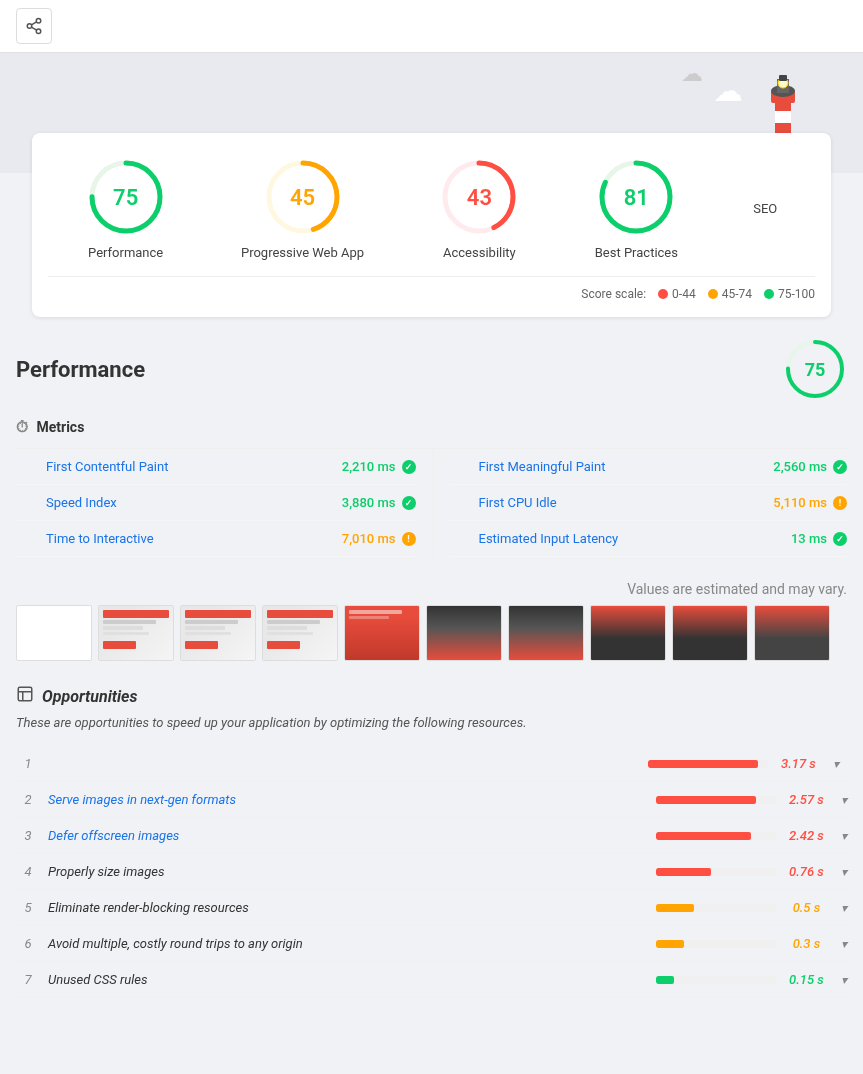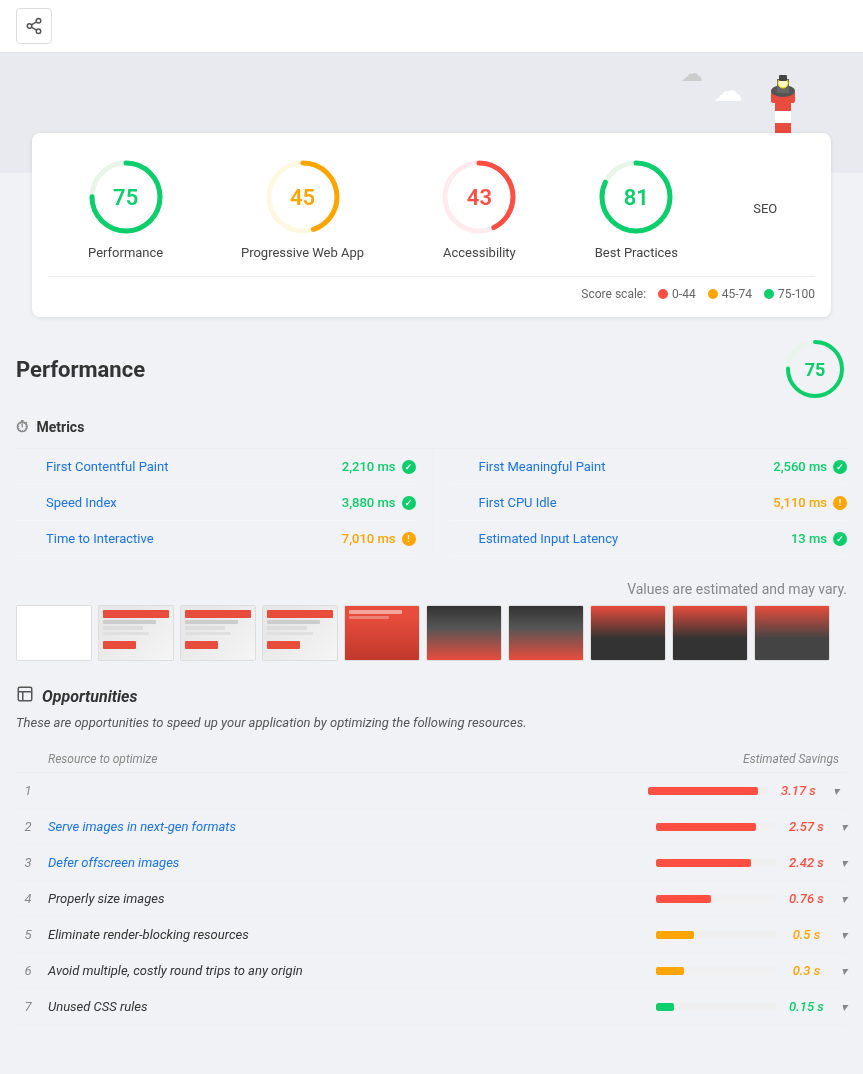--- a/index.html
+++ b/index.html
@@ -635,24 +635,20 @@
         <svg width="18" height="18" viewBox="0 0 24 24" fill="none" stroke="#555" stroke-width="2">
           <rect x="3" y="3" width="18" height="18" rx="2"></rect>
             <line x1="3" y1="9" x2="21" y2="9"></line>
           <line x1="9" y1="21" x2="9" y2="9"></line>
         </svg>
       </span>
       <span>Opportunities</span>
     </div>
     <p class="opportunities-desc">These are opportunities to speed up your application by optimizing the following resources.</p>
 
-    <div class="opp-table-header">
-      <div style="padding-left:32px;">Resource to optimize</div>
-      <div class="header-savings">Estimated Savings</div>
-    </div>
 
     <div id="opp-rows">
         <div class="opp-row">
       <span class="opp-num">1</span>
       <div class="opp-savings">
         <div class="savings-bar-container">
           <div class="savings-bar" style="width:110px;background:#ff4e42;"></div>
         </div>
         <span class="savings-value" style="color:#ff4e42">3.17 s</span>
         <span class="expand-icon">▾</span>

